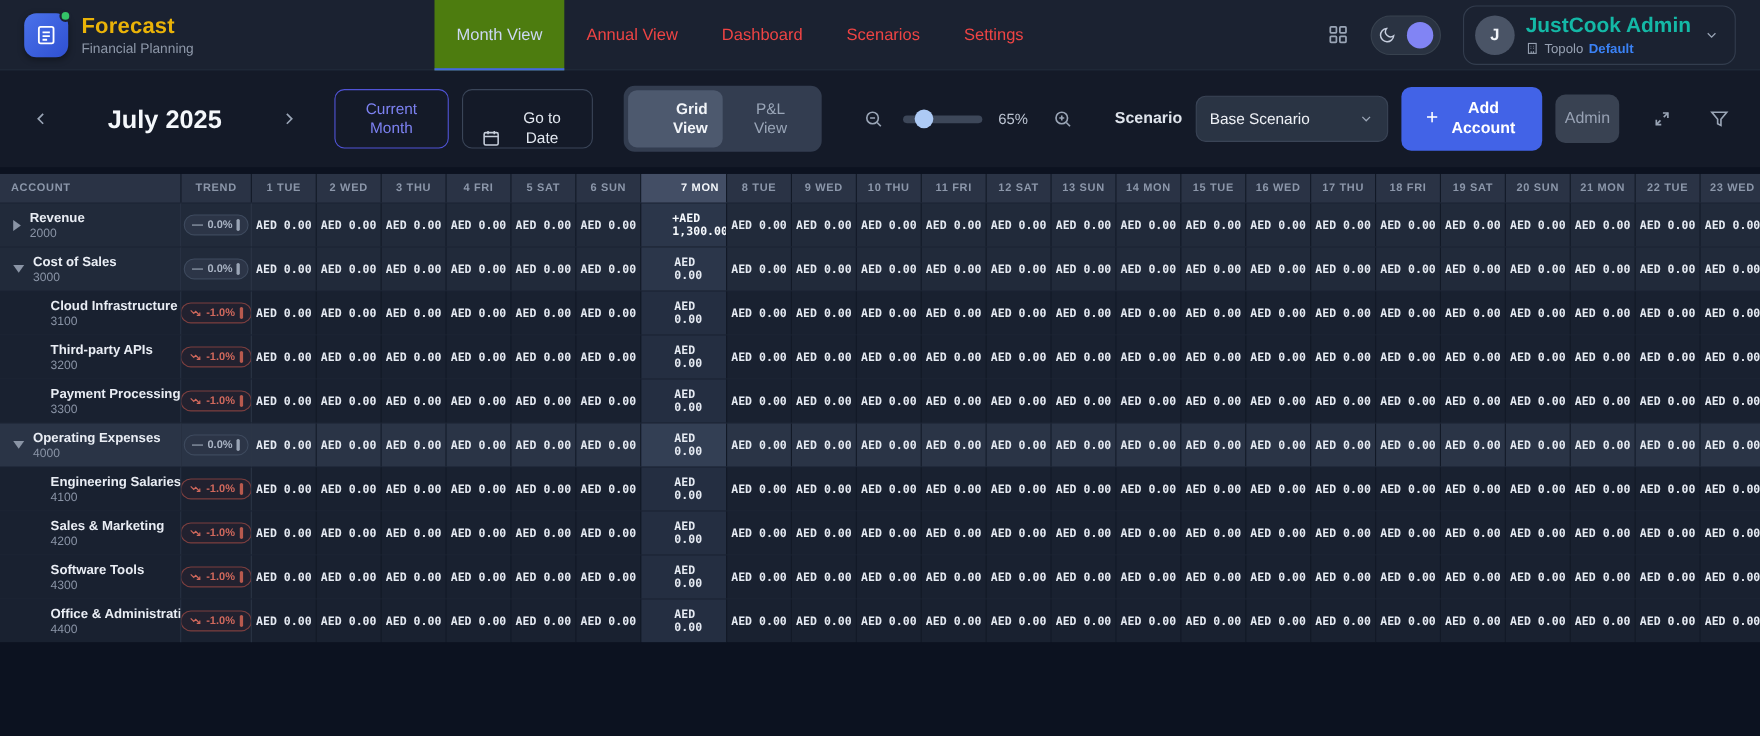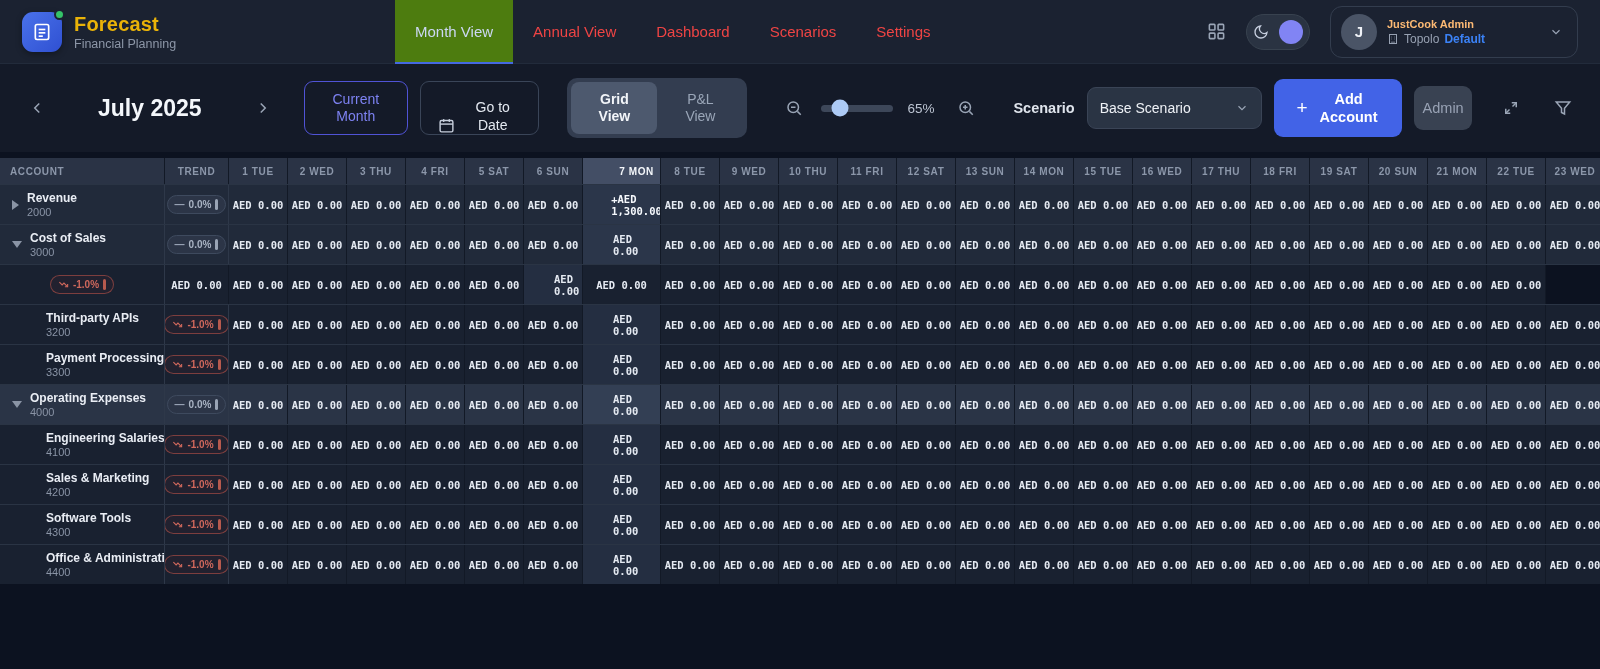--- a/index.html
+++ b/index.html
@@ -52,21 +52,21 @@
   .toggle-knob { width:24px; height:24px; border-radius:50%; background:#8184f4; margin-left:auto; }
   .user-chip {
     display:flex; align-items:center; gap:10px; border:1px solid #333d4e;
     border-radius:12px; padding:7px 14px 7px 10px; cursor:pointer; min-width:248px;
   }
   .avatar {
     width:36px; height:36px; border-radius:50%; background:#4a5466;
     color:#f0f3f8; font-size:15px; font-weight:bold;
     display:flex; align-items:center; justify-content:center;
   }
-  .user-name { font-size:11px; font-weight:bold; color:#fdba74; }
+  .user-name { font-size:19px; font-weight:bold; color:#14b8a6; }
   .user-meta { display:flex; align-items:center; gap:5px; margin-top:2px; font-size:12px; }
   .org-label { color:#97a1b2; }
   .env-label { color:#3b82f6; font-weight:bold; }
 
   
   .toolbar {
     height:88px; background:#141a28; display:flex; align-items:center;
     padding:0 24px; gap:12px;
   }
   .icon-btn { background:none; border:none; color:#9aa5b6; cursor:pointer; padding:4px; }
@@ -82,21 +82,21 @@
   .btn-label-2l { width:58px; }
 
   .segmented {
     margin-left:16px; background:#333d50; border-radius:10px; padding:4px;
     display:flex; height:60px;
   }
   .seg-item {
     width:86px; border-radius:8px; display:flex; align-items:center; justify-content:center;
     text-align:center; font-size:14px; line-height:1.25; color:#9aa6b8; cursor:pointer;
   }
-  .seg-item.active { background:#4d596e; color:#f2f5f9; font-weight:bold; }
+  .seg-item.active { background:#4d596e; color:#f2f5f9; font-weight:bold;text-align:right; }
 
   .zoom-group { display:flex; align-items:center; gap:14px; margin-left:22px; }
   .slider { width:72px; height:7px; border-radius:4px; background:#3d4759; position:relative; cursor:pointer; }
   .slider-knob {
     position:absolute; top:50%; left:26%; transform:translate(-50%,-50%);
     width:17px; height:17px; border-radius:50%; background:#adcaf5;
   }
   .zoom-pct { font-size:13.5px; color:#bcc4d2; min-width:32px; }
 
   .scenario-label { font-size:14.5px; color:#dfe4ec; margin-left:22px; font-weight:bold; }
@@ -425,20 +425,26 @@
       <div class="cell val-cell">AED 0.00</div>
       <div class="cell val-cell">AED 0.00</div>
       <div class="cell val-cell">AED 0.00</div>
       <div class="cell val-cell">AED 0.00</div>
       <div class="cell val-cell">AED 0.00</div>
       <div class="cell val-cell">AED 0.00</div>
       <div class="cell val-cell">AED 0.00</div>
       <div class="cell val-cell">AED 0.00</div>
     </div>
     <div class="row data-row child" style="grid-template-columns: 165px 64px 59px 59px 59px 59px 59px 59px 78px 59px 59px 59px 59px 59px 59px 59px 59px 59px 59px 59px 59px 59px 59px 59px 59px;">
+      <div class="cell account-cell">
+        <div class="acct-stack">
+          <div class="acct-name">Cloud Infrastructure</div>
+          <div class="acct-code">3100</div>
+        </div>
+      </div>
       <div class="cell trend-cell">
         <span class="badge negative">
           <span class="t-icon">
             <svg width="11" height="11" viewBox="0 0 24 24" fill="none" stroke="currentColor" stroke-width="2.4">
               <polyline points="3 7 9 13 13 9 21 17"></polyline>
               <polyline points="15 17 21 17 21 11"></polyline>
             </svg>
           </span>
           <span>-1.0%</span>
           <span class="t-bar"></span>

